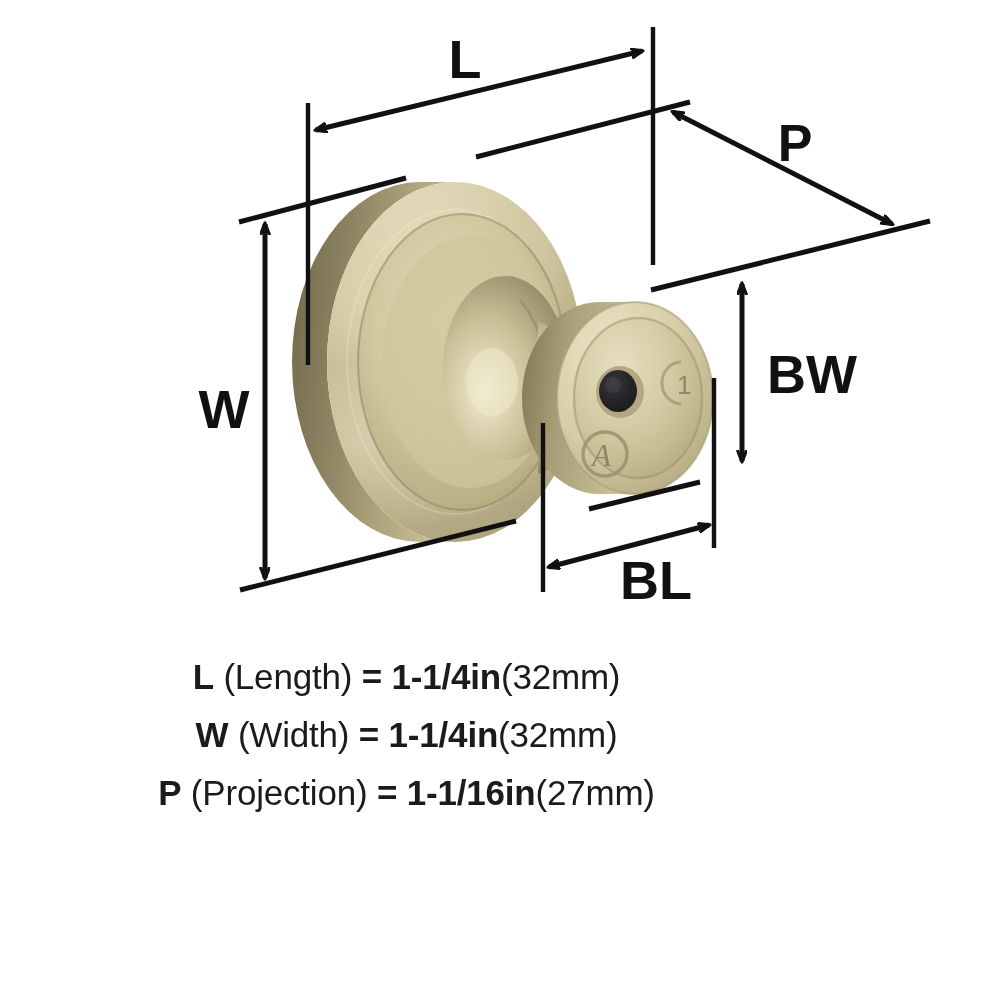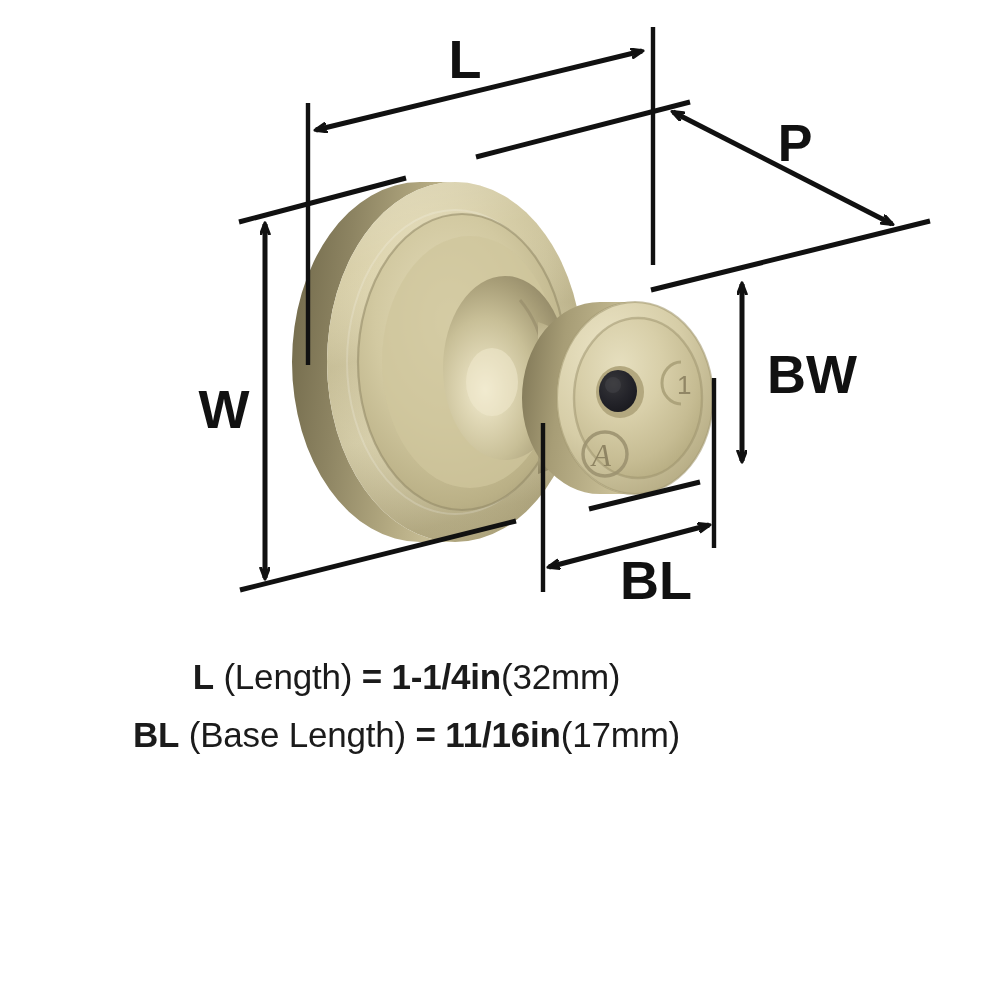--- a/index.html
+++ b/index.html
@@ -267,24 +267,30 @@
 
   <div id="spec-list">
 
     <div class="spec-row">
       <span class="spec-abbr">L</span>
       <span class="spec-name">(Length)</span>
       <span class="spec-eq">=</span>
       <span class="spec-imperial">1-1/4in</span><span class="spec-metric">(32mm)</span>
     </div>
 
-
-
     <div class="spec-row">
-      <span class="spec-abbr">BL</span>
-      <span class="spec-name">(Base Length)</span>
+      <span class="spec-abbr">W</span>
+      <span class="spec-name">(Width)</span>
       <span class="spec-eq">=</span>
-      <span class="spec-imperial">11/16in</span><span class="spec-metric">(17mm)</span>
+      <span class="spec-imperial">1-1/4in</span><span class="spec-metric">(32mm)</span>
     </div>
+
+    <div class="spec-row">
+      <span class="spec-abbr">P</span>
+      <span class="spec-name">(Projection)</span>
+      <span class="spec-eq">=</span>
+      <span class="spec-imperial">1-1/16in</span><span class="spec-metric">(27mm)</span>
+    </div>
+
 
 
   </div>
 </div>
 
 </body></html>

